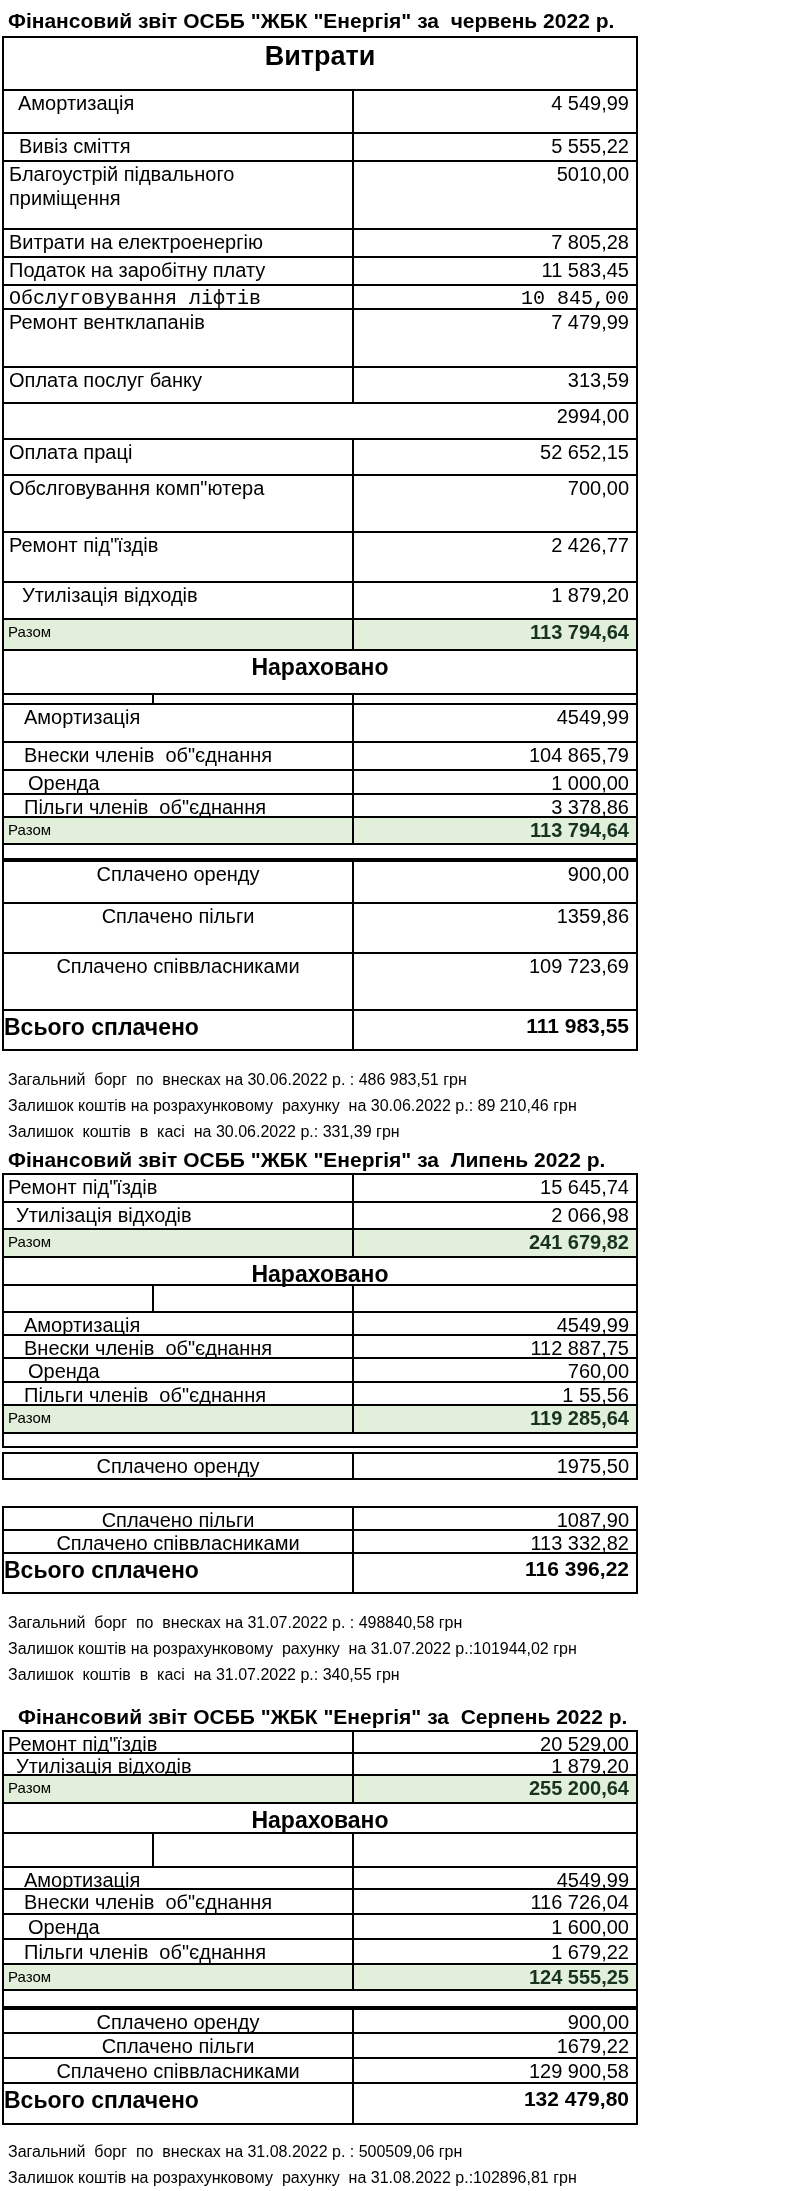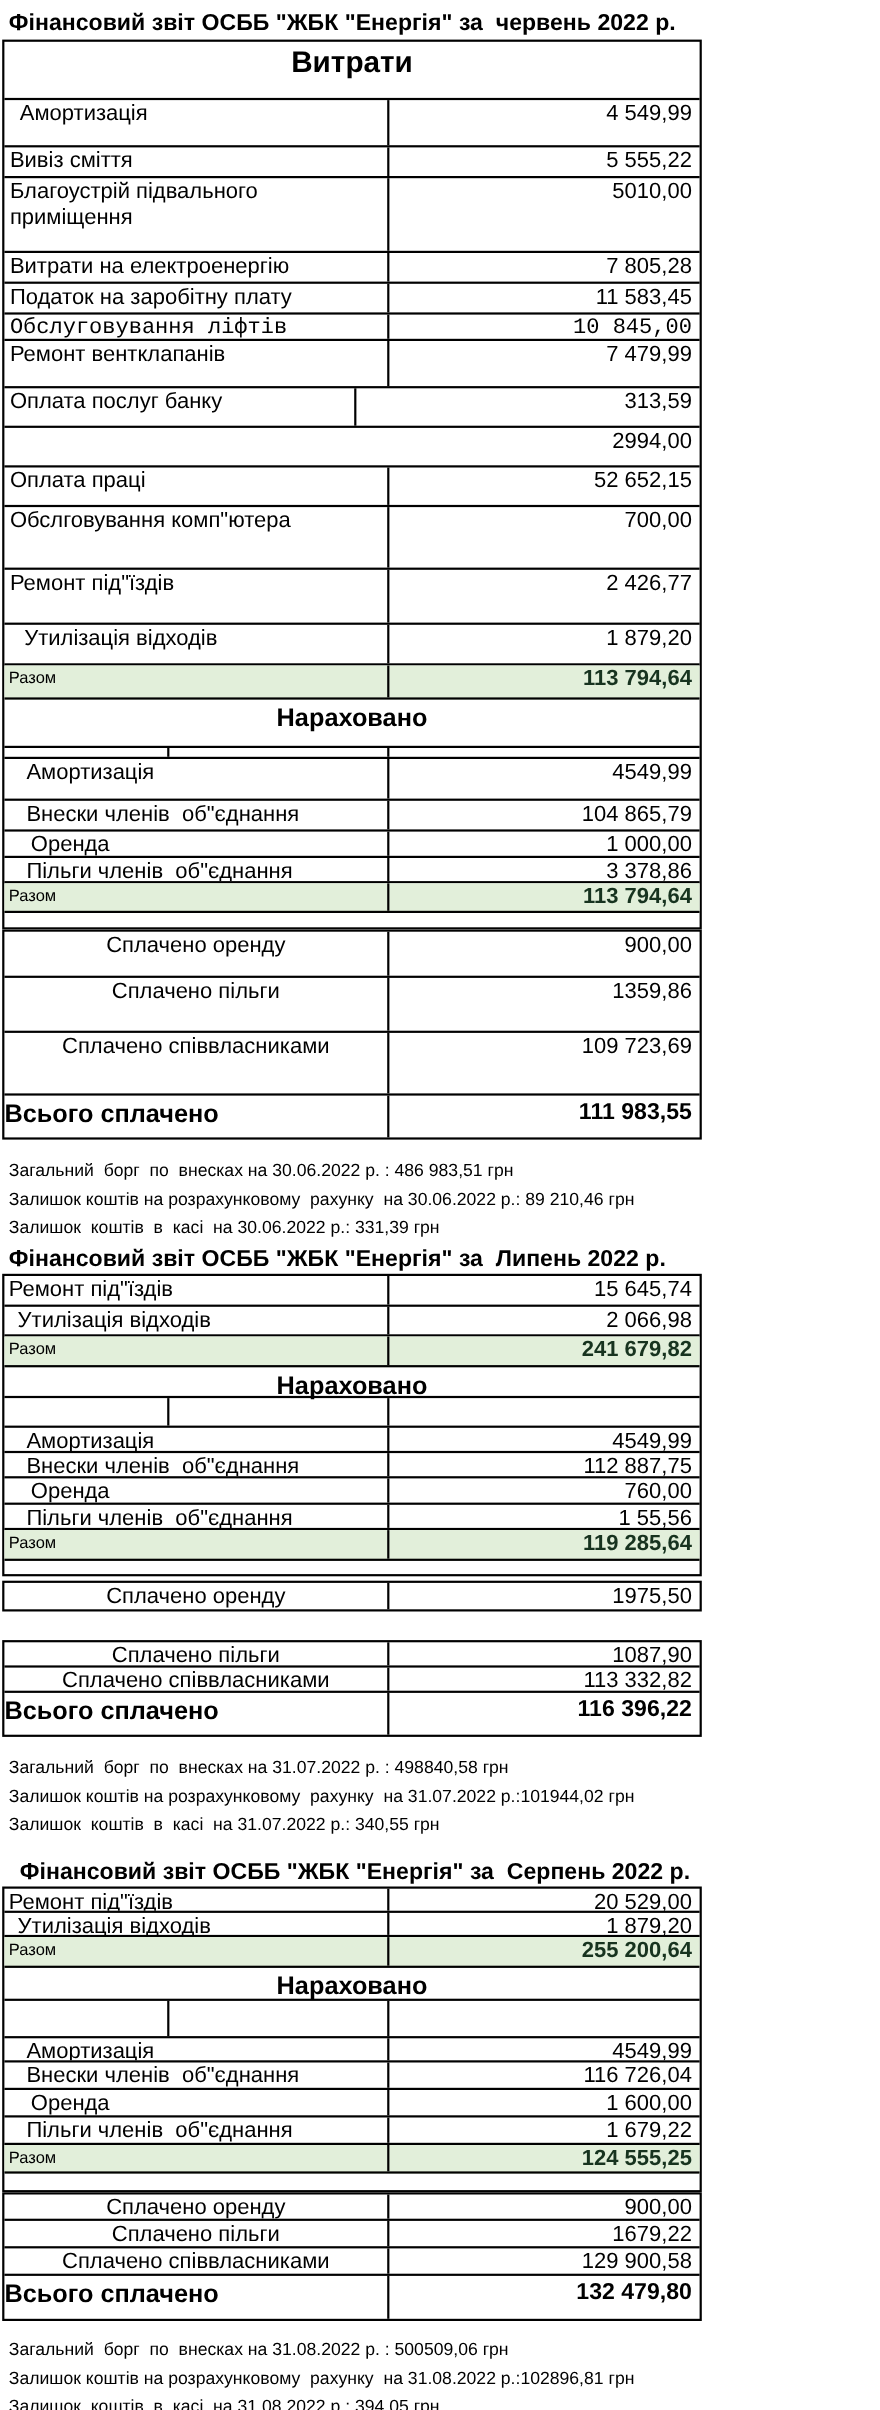--- a/index.html
+++ b/index.html
@@ -39,45 +39,45 @@
     <div class="doc-title" style="margin-top:8px">Фінансовий звіт ОСББ "ЖБК "Енергія" за  червень 2022 р.</div>
     <div class="tbox" style="margin-top:2px">
         <div class="trow kind-header" style="height: 53px;">
           <div class="hcell" style="font-size: 27px;">Витрати</div>
         </div>
         <div class="trow kind-row" style="height: 43px;">
           <div class="lcell" style="width: 350px; padding-left: 14px;">Амортизація</div>
           <div class="vcell">4 549,99</div>
         </div>
         <div class="trow kind-row" style="height: 28px;">
-          <div class="lcell" style="width: 350px; padding-left: 5px;">Вивіз сміття</div>
+          <div class="lcell" style="width: 350px; padding-left: 15px;">Вивіз сміття</div>
           <div class="vcell">5 555,22</div>
         </div>
         <div class="trow kind-row" style="height: 68px;">
           <div class="lcell" style="width: 350px; padding-left: 5px;">Благоустрій підвального приміщення</div>
           <div class="vcell">5010,00</div>
         </div>
         <div class="trow kind-row" style="height: 28px;">
           <div class="lcell" style="width: 350px; padding-left: 5px;">Витрати на електроенергію</div>
           <div class="vcell">7 805,28</div>
         </div>
         <div class="trow kind-row" style="height: 28px;">
           <div class="lcell" style="width: 350px; padding-left: 5px;">Податок на заробітну плату</div>
           <div class="vcell">11 583,45</div>
         </div>
         <div class="trow kind-row" style="height: 24px; font-family: Liberation Mono, monospace;">
           <div class="lcell" style="width: 350px; padding-left: 5px;">Обслуговування ліфтів</div>
           <div class="vcell">10 845,00</div>
         </div>
-        <div class="trow kind-row" style="height: 43px;">
+        <div class="trow kind-row" style="height: 58px;">
           <div class="lcell" style="width: 350px; padding-left: 5px;">Ремонт вентклапанів</div>
           <div class="vcell">7 479,99</div>
         </div>
         <div class="trow kind-row" style="height: 36px;">
-          <div class="lcell" style="width: 320px; padding-left: 5px;">Оплата послуг банку</div>
+          <div class="lcell" style="width: 350px; padding-left: 5px;">Оплата послуг банку</div>
           <div class="vcell">313,59</div>
         </div>
         <div class="trow kind-row" style="height: 36px;">
           <div class="vcell">2994,00</div>
         </div>
         <div class="trow kind-row" style="height: 36px;">
           <div class="lcell" style="width: 350px; padding-left: 5px;">Оплата праці</div>
           <div class="vcell">52 652,15</div>
         </div>
         <div class="trow kind-row" style="height: 57px;">

